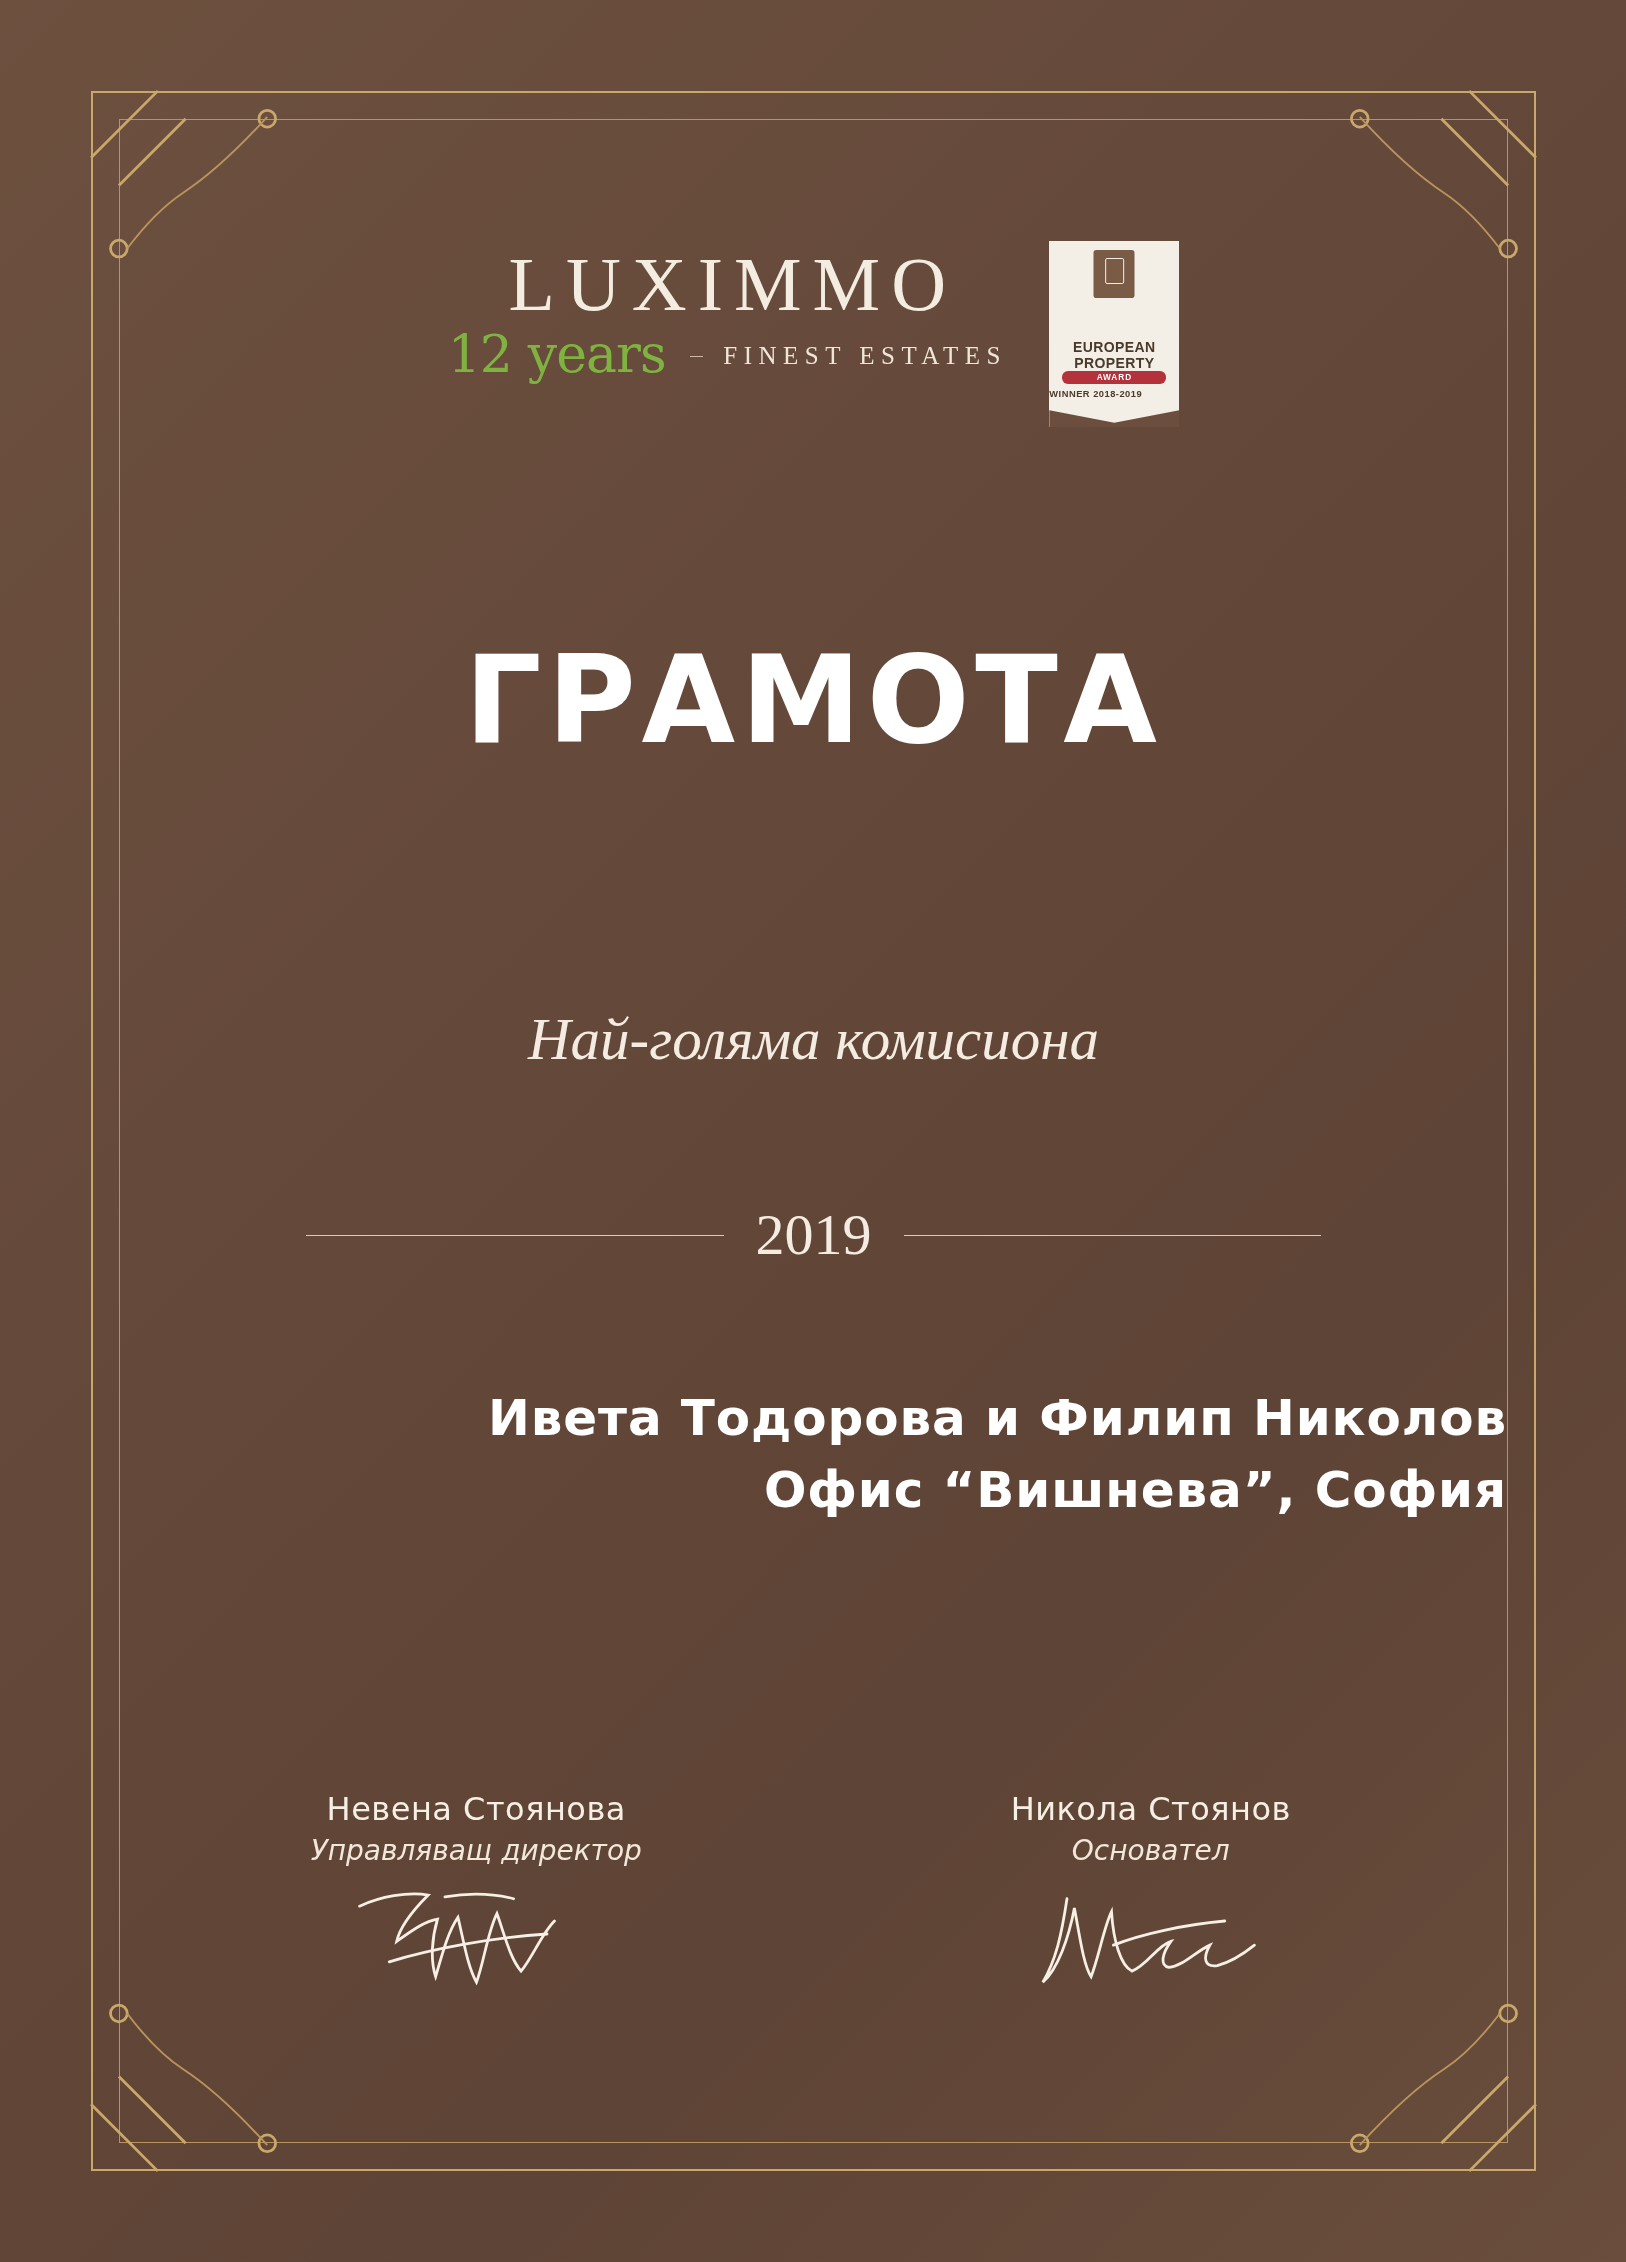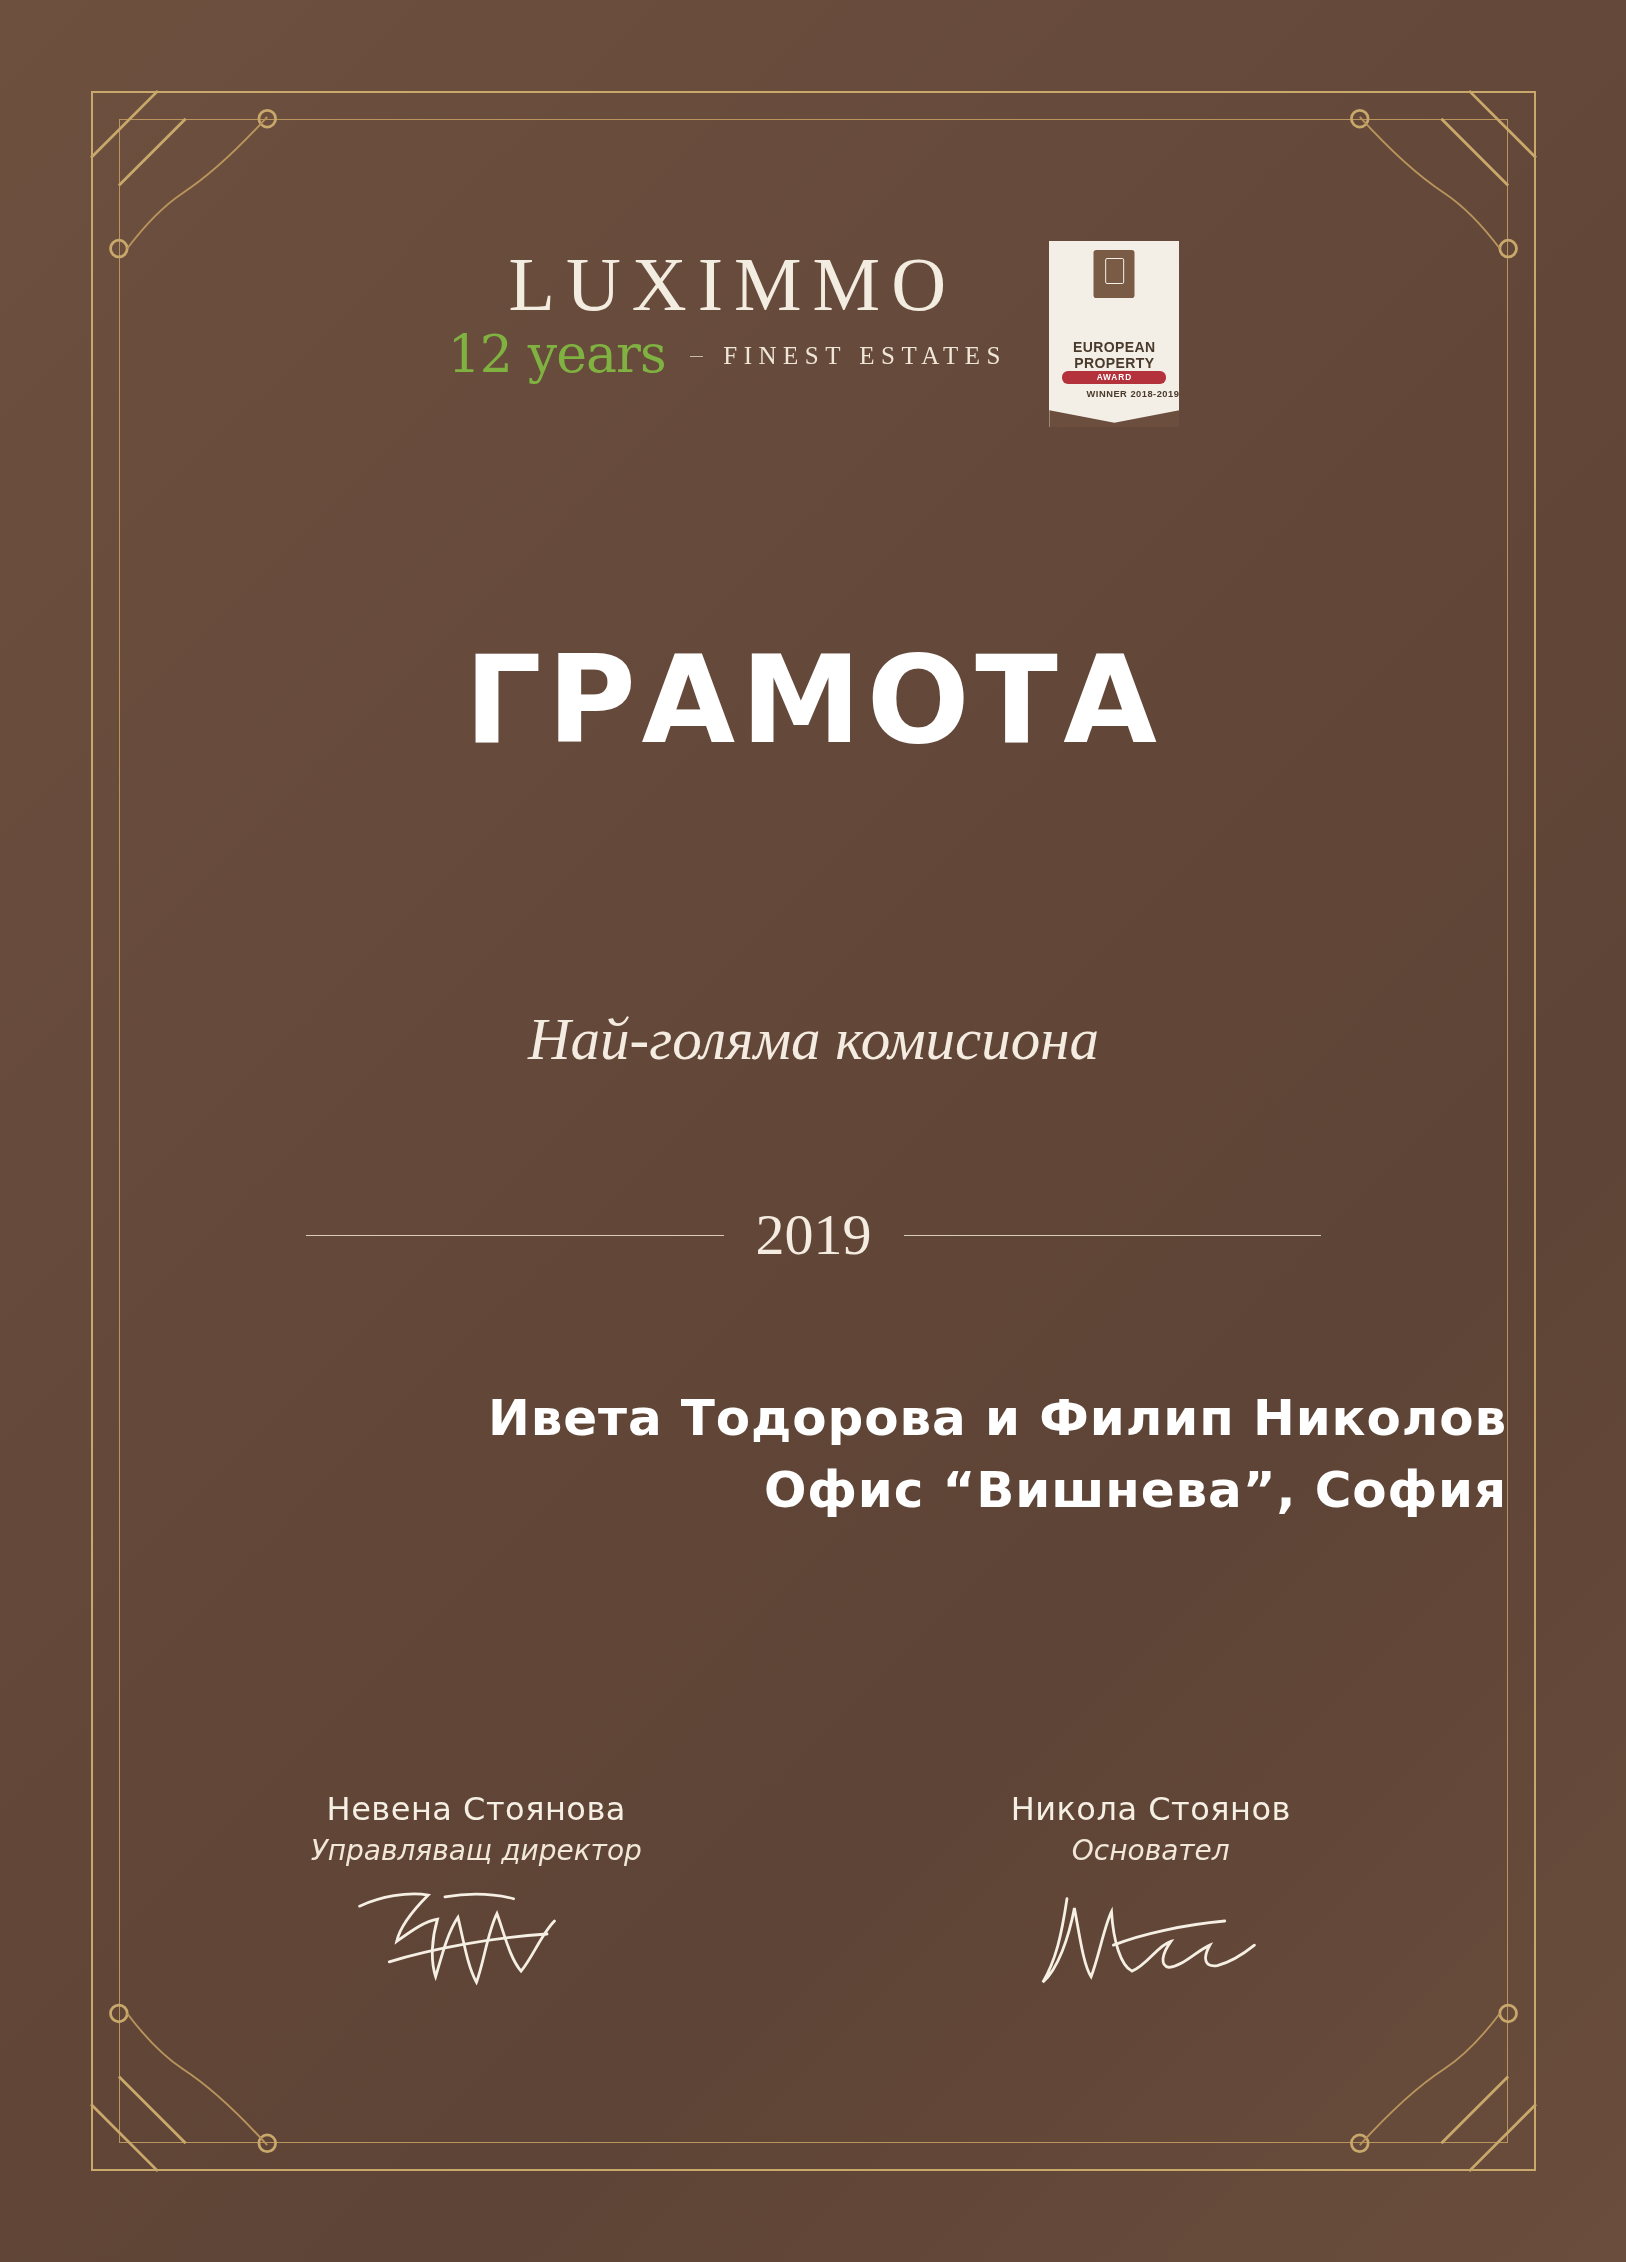--- a/index.html
+++ b/index.html
@@ -183,21 +183,21 @@
     font-weight: bold;
     letter-spacing: 0.9px;
     text-align: center;
     line-height: 13px;
   }
   .badge-winner {
     position: absolute;
     left: 0;
     right: 0;
     top: 148px;
-    text-align: right;
+    text-align: left;
     font-size: 9.3px;
     font-weight: bold;
     letter-spacing: 0.5px;
     color: #4a3a2b;
   }
 
   
   .title {
     position: absolute;
     left: 0;

